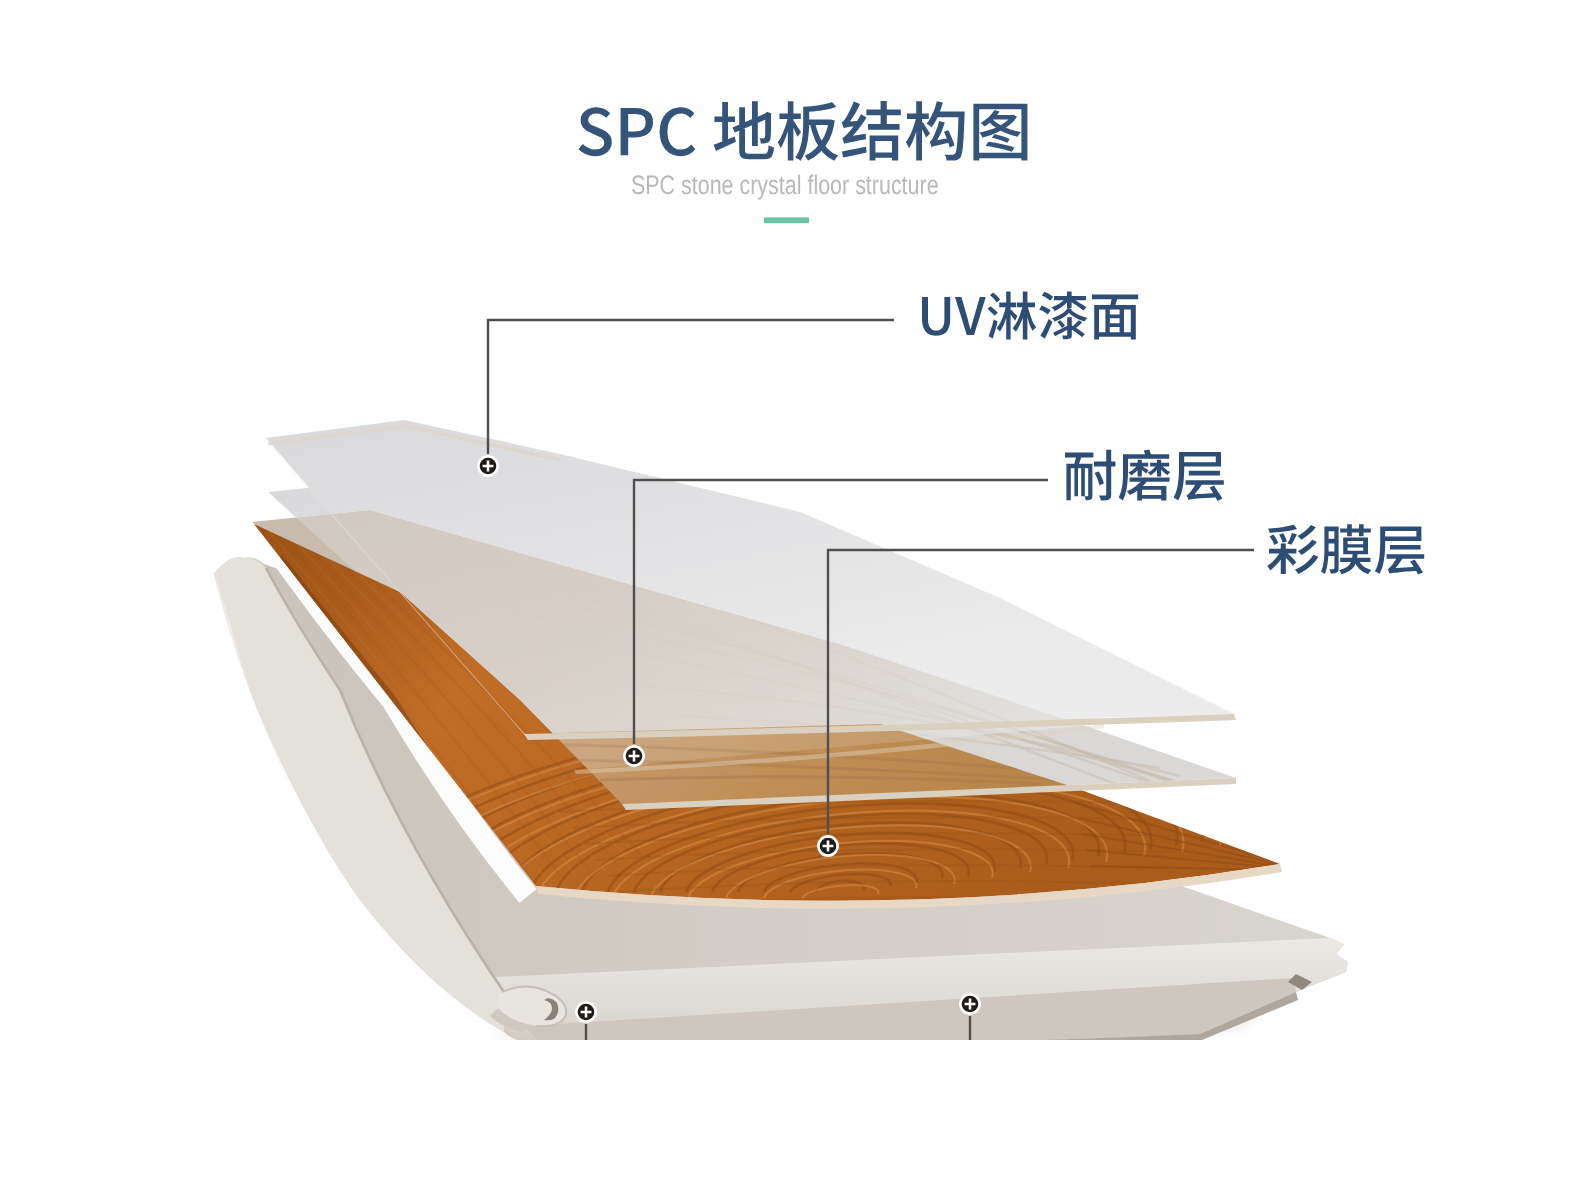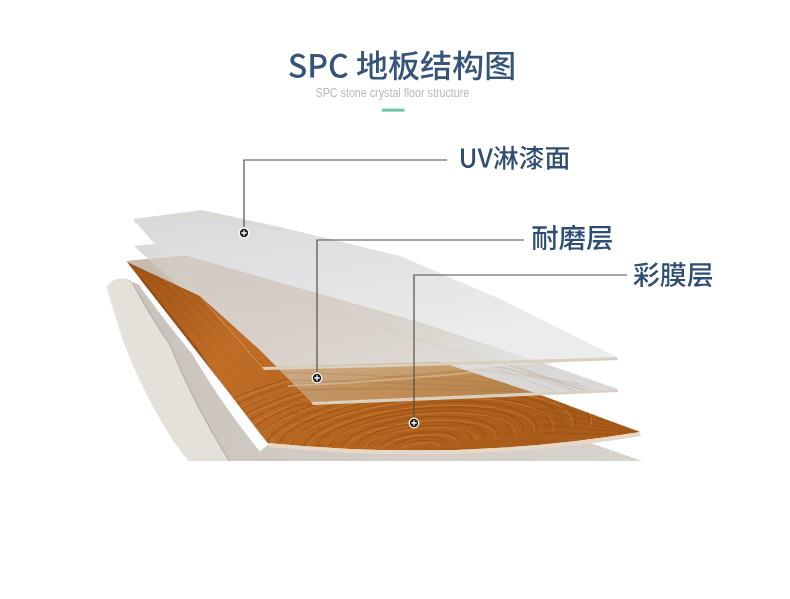--- a/index.html
+++ b/index.html
@@ -1,14 +1,14 @@
 <!DOCTYPE html>
 <html><head><meta charset="utf-8"><style>
 html,body{margin:0;padding:0;background:#fff;}
-.wrap{position:relative;width:790px;height:461px;overflow:hidden;}
+.wrap{position:relative;width:790px;height:520px;overflow:hidden;}
 svg{position:absolute;left:0;top:0;}
 </style></head><body>
 <div class="wrap">
 <svg width="790" height="599" viewBox="0 0 790 599">
 <defs>
 <linearGradient id="slabtop" x1="0" y1="0" x2="1" y2="0">
           <stop offset="0" stop-color="#c8c2ba"></stop>
           <stop offset="0.45" stop-color="#d2cdc6"></stop>
           <stop offset="1" stop-color="#d8d4ce"></stop>
         </linearGradient>

